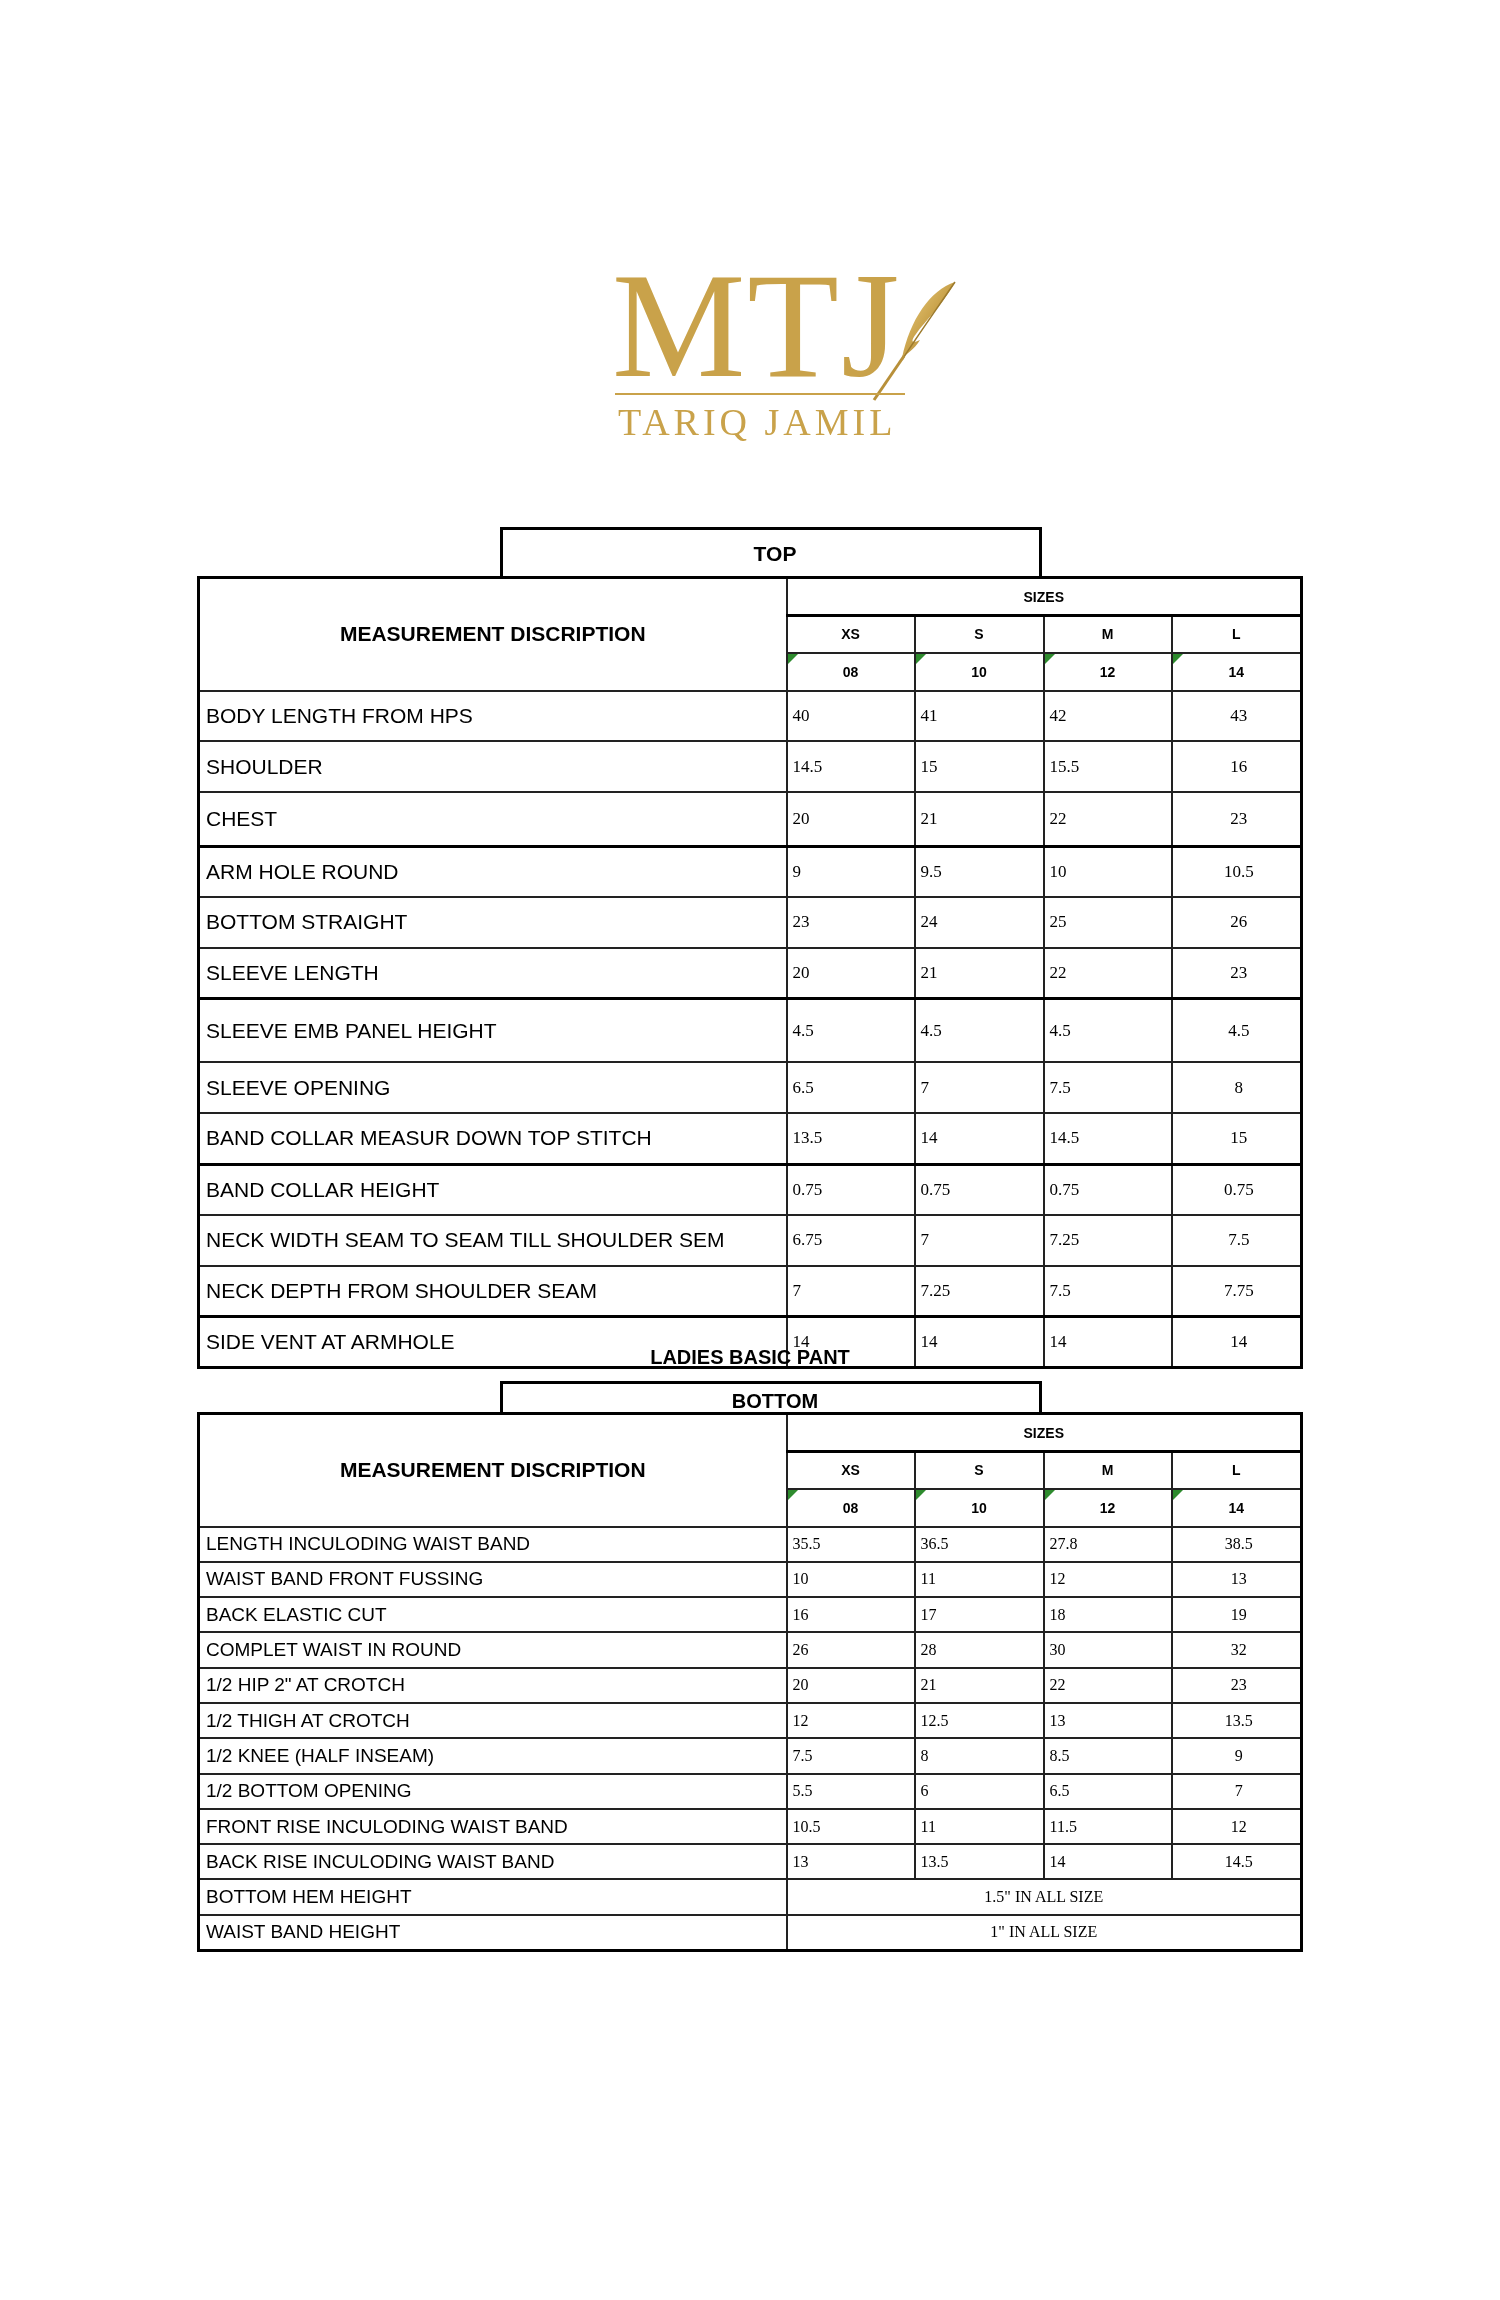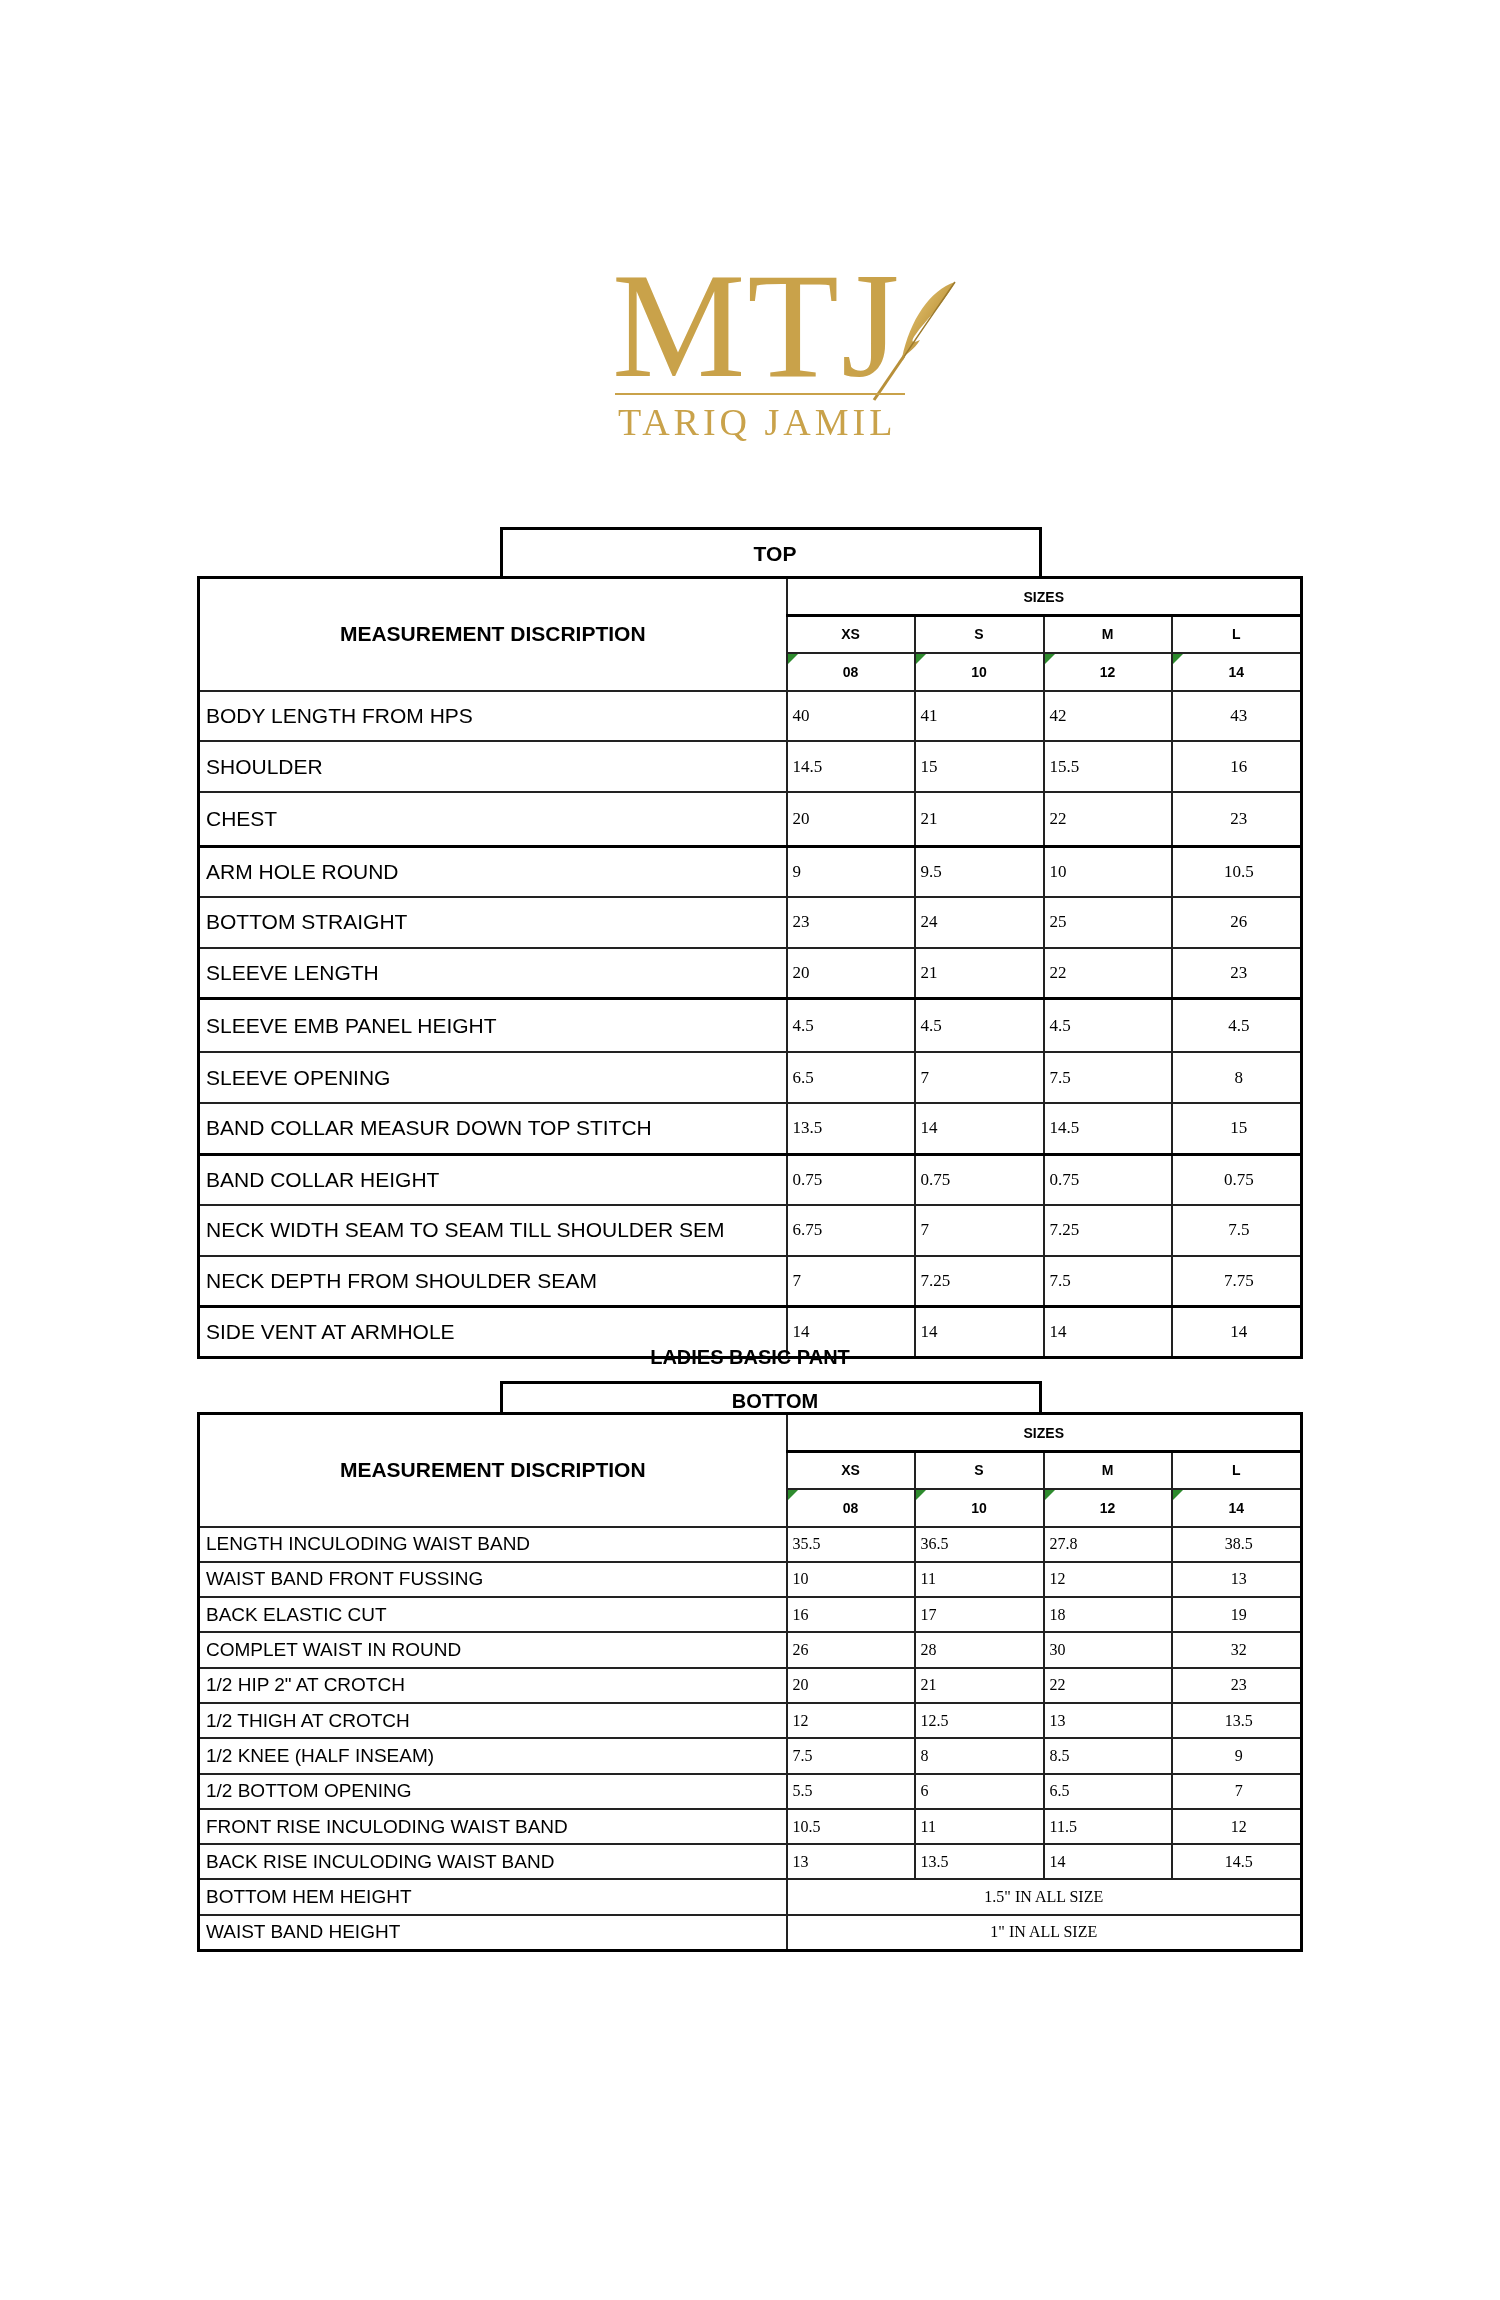--- a/index.html
+++ b/index.html
@@ -120,21 +120,21 @@
         <td class="val">25</td>
         <td class="val l">26</td>
       </tr>
       <tr style="height: 50.8px; border-bottom: 3px solid rgb(0, 0, 0);">
         <td class="desc">SLEEVE LENGTH</td>
         <td class="val">20</td>
         <td class="val">21</td>
         <td class="val">22</td>
         <td class="val l">23</td>
       </tr>
-      <tr style="height: 54px;">
+      <tr style="height: 64px;">
         <td class="desc">SLEEVE EMB PANEL HEIGHT</td>
         <td class="val">4.5</td>
         <td class="val">4.5</td>
         <td class="val">4.5</td>
         <td class="val l">4.5</td>
       </tr>
       <tr style="height: 50.8px;">
         <td class="desc">SLEEVE OPENING</td>
         <td class="val">6.5</td>
         <td class="val">7</td>

